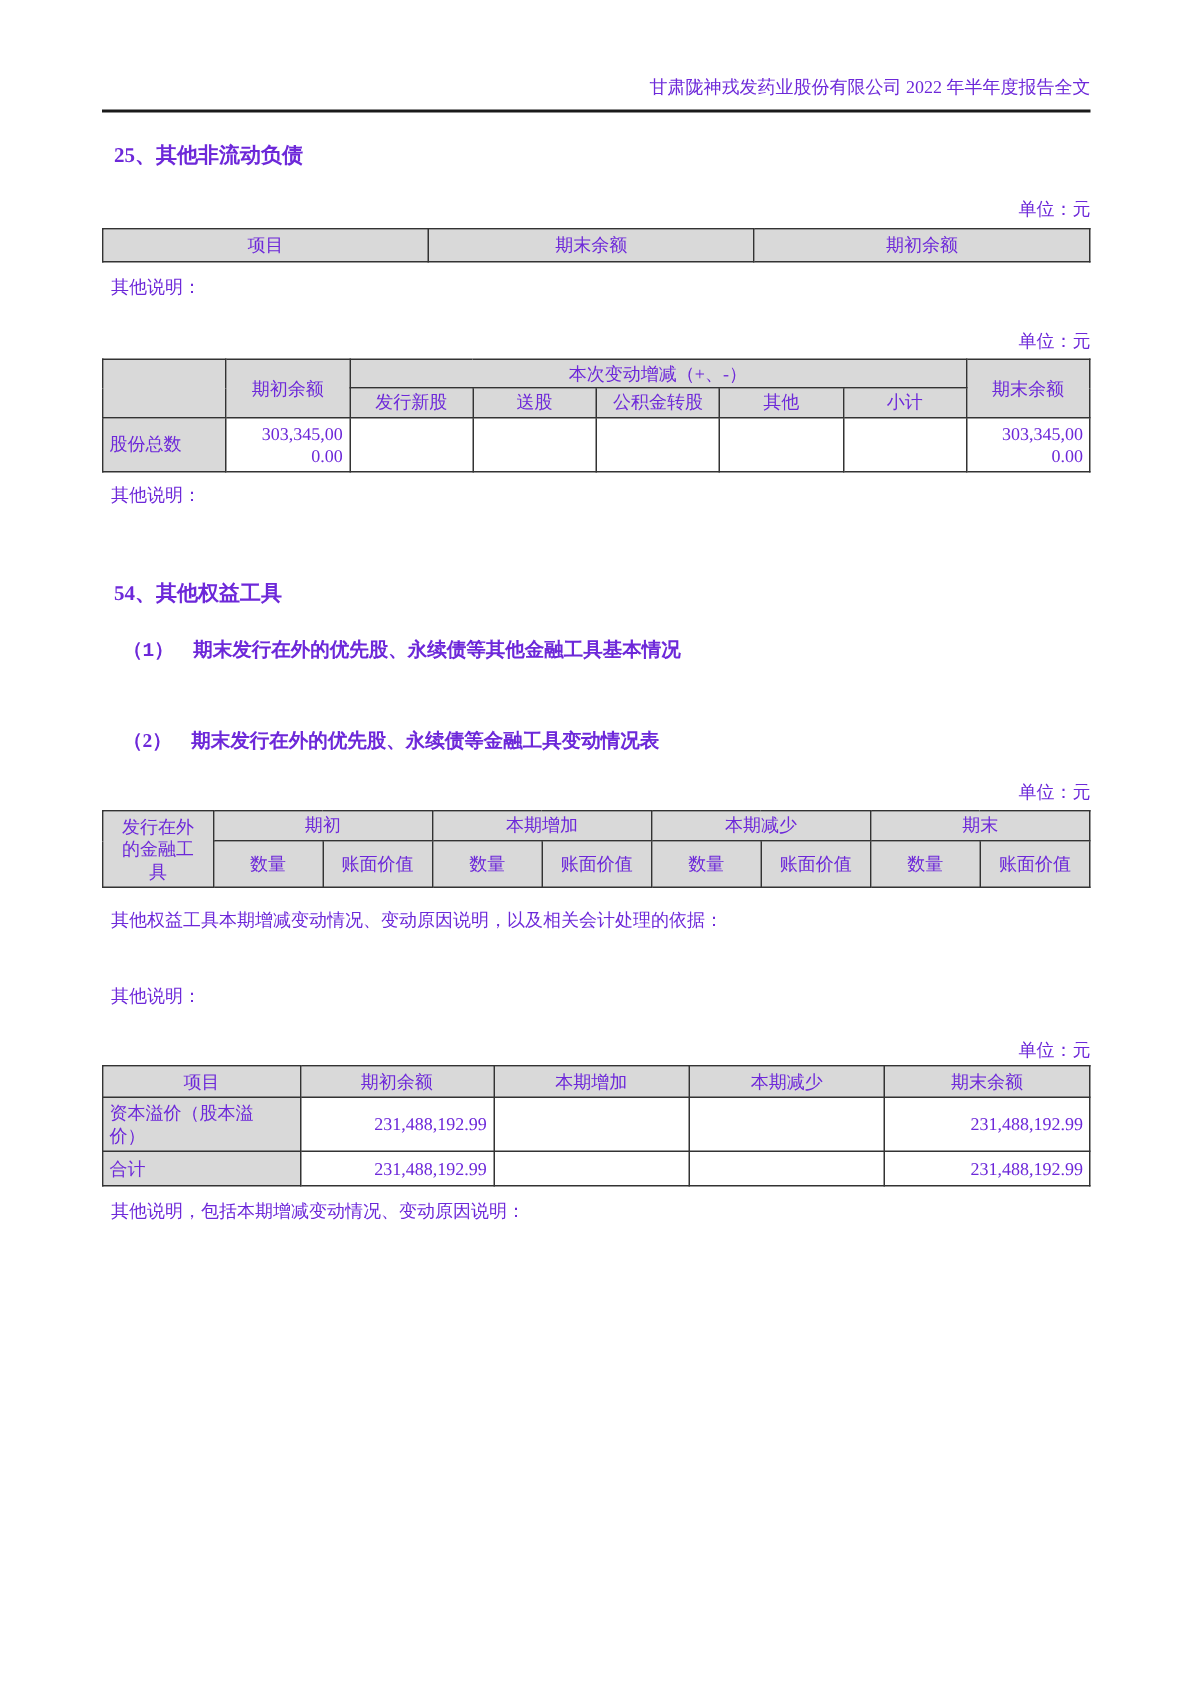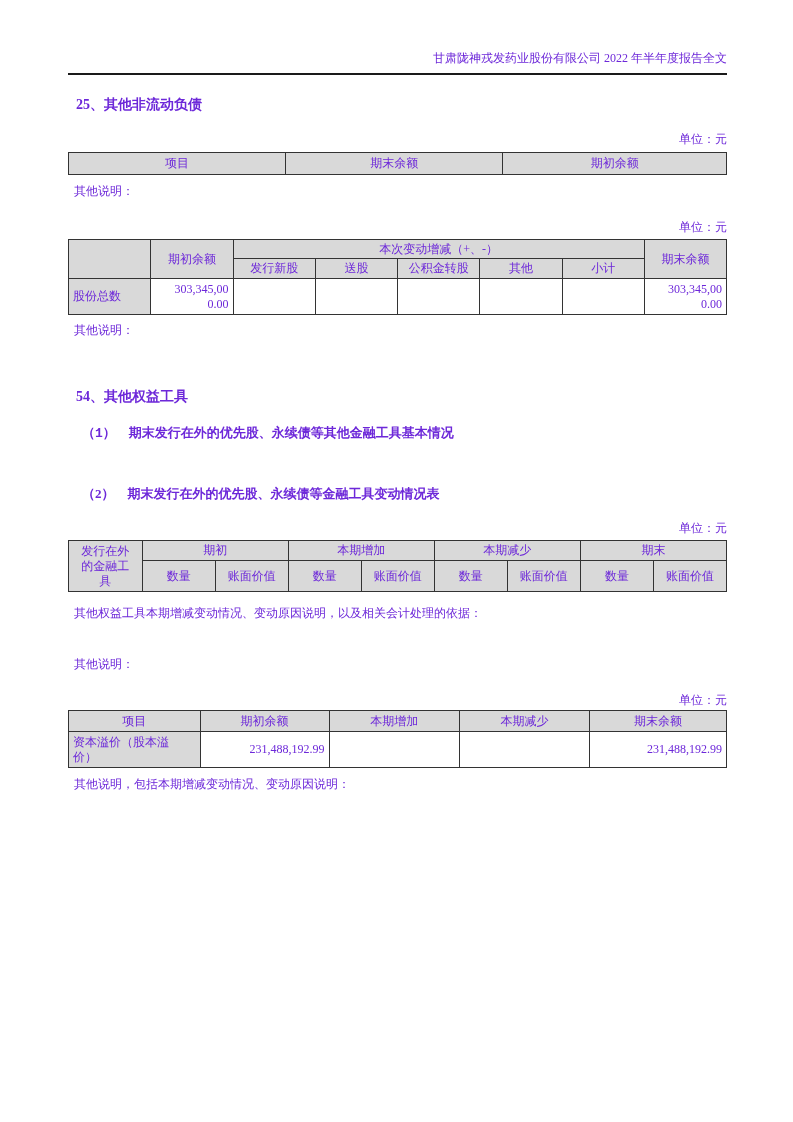--- a/index.html
+++ b/index.html
@@ -218,20 +218,27 @@
           <th>期末余额</th>
         </tr>
         <tr class="rh36">
           <td class="gray label pre">资本溢价（股本溢
 价）</td>
           <td class="num">231,488,192.99</td>
           <td></td>
           <td></td>
           <td class="num">231,488,192.99</td>
         </tr>
+        <tr class="rh23">
+          <td class="gray label">合计</td>
+          <td class="num">231,488,192.99</td>
+          <td></td>
+          <td></td>
+          <td class="num">231,488,192.99</td>
+        </tr>
       </tbody>
     </table>
     <p class="para p55">其他说明，包括本期增减变动情况、变动原因说明：</p>
 
   </div>
 
   <div class="page-num">130</div>
 </div>
 
 </body></html>

